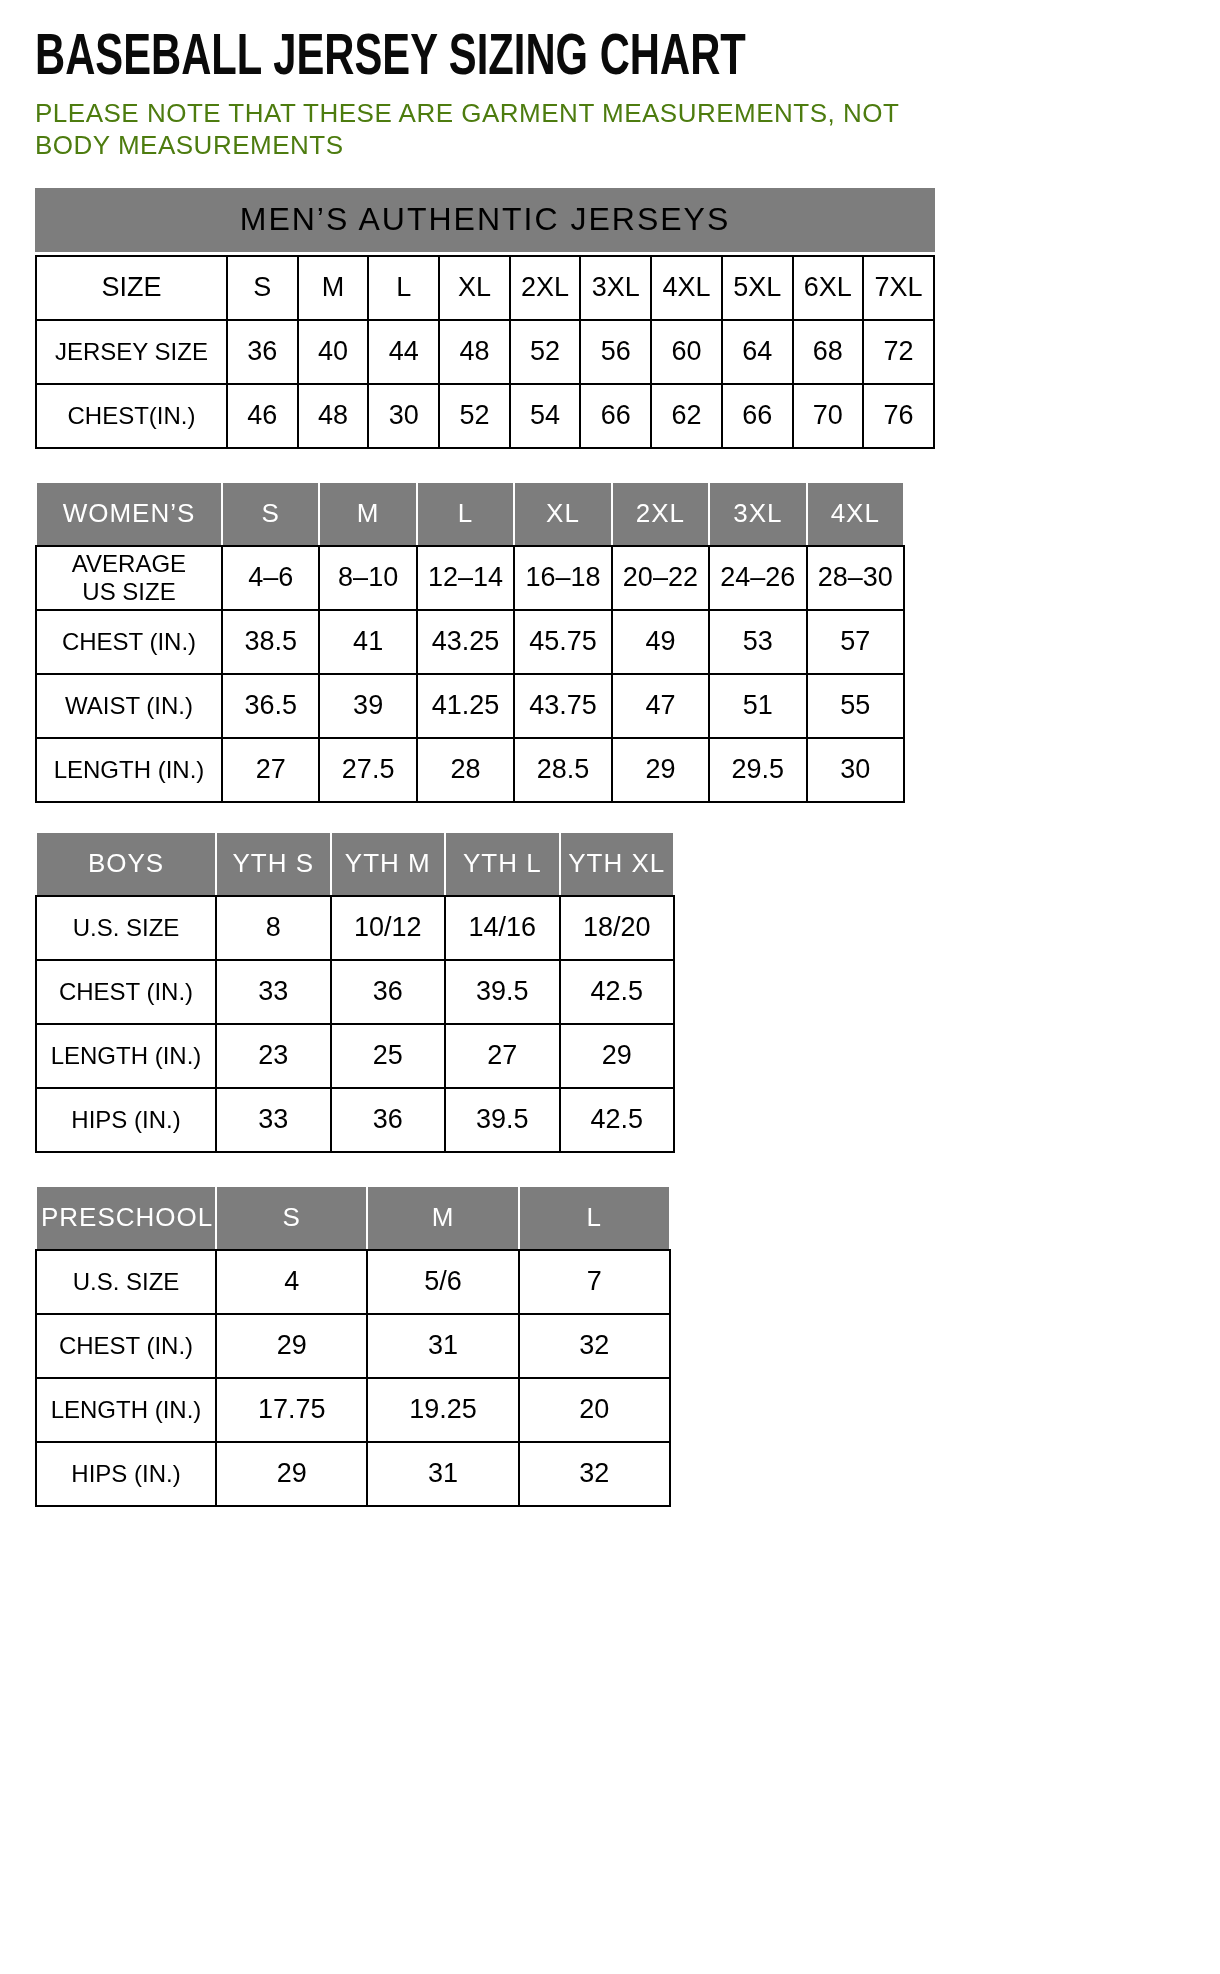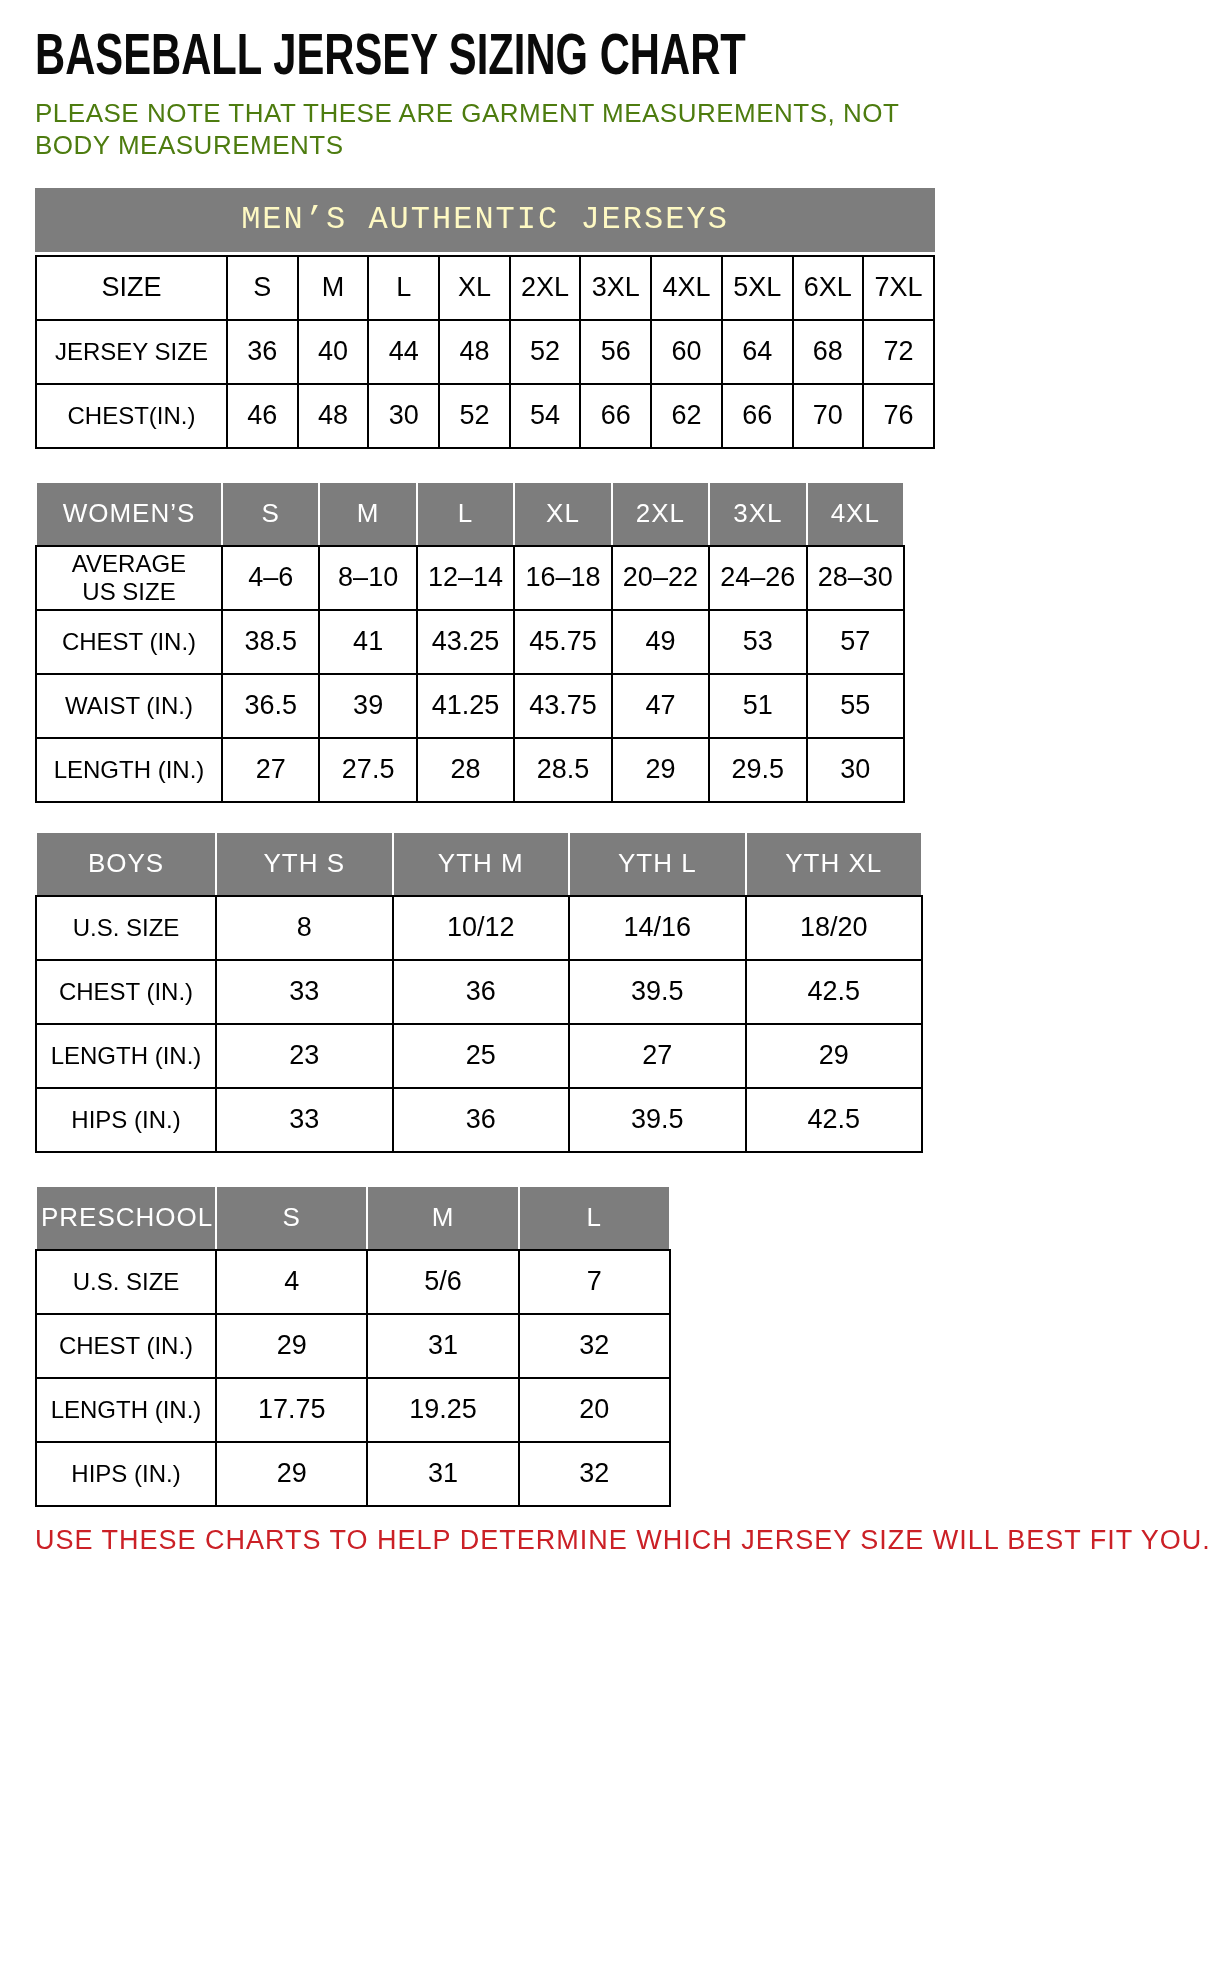--- a/index.html
+++ b/index.html
@@ -30,28 +30,27 @@
     line-height: 1.25;
     max-width: 900px;
     margin: 12px 0 26px 0;
   }
 
   .sec { margin-bottom: 32px; }
 
   .banner {
     height: 64px;
     background: #7d7d7d;
-    color: #fef9c3;
+    color: #000000;
     display: flex;
     align-items: center;
     justify-content: center;
     font-size: 32px;
     letter-spacing: 2px;
     margin-bottom: 3px;
-    font-family: Liberation Mono, monospace;
   }
 
   table.grid {
     border-collapse: collapse;
     table-layout: fixed;
     text-align: center;
   }
   .grid th, .grid td {
     border: 2px solid #000;
     height: 64px;
@@ -78,21 +77,21 @@
   }
 
   
   .sec-mens .banner,
   .sec-mens table.grid { width: 900px; }
   .sec-mens .label-col { width: 191px; }
 
   .sec-womens table.grid { width: 870px; }
   .sec-womens .label-col { width: 186px; }
 
-  .sec-boys table.grid { width: 888px; }
+  .sec-boys table.grid { width: 640px; }
   .sec-boys .label-col { width: 180px; }
 
   .sec-preschool table.grid { width: 636px; }
   .sec-preschool .label-col { width: 180px; }
 
   .sec-womens { margin-bottom: 28px; }
   .sec-preschool { margin-bottom: 14px; }
 
   .footer {
     color: #cb2026;
@@ -296,15 +295,14 @@
           <tr>
             <th class="label-col">HIPS (IN.)</th>
             <td>29</td>
             <td>31</td>
             <td>32</td>
           </tr>
         </tbody>
       </table>
   </section>
 
-  <p class="footer">USE THESE CHARTS TO HELP DETERMINE WHICH JERSEY SIZE WILL BEST FIT YOU.</p>
 
 </div>
 
 </body></html>

